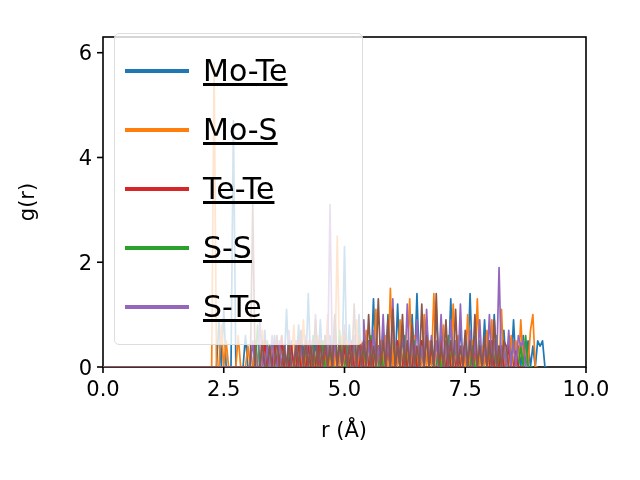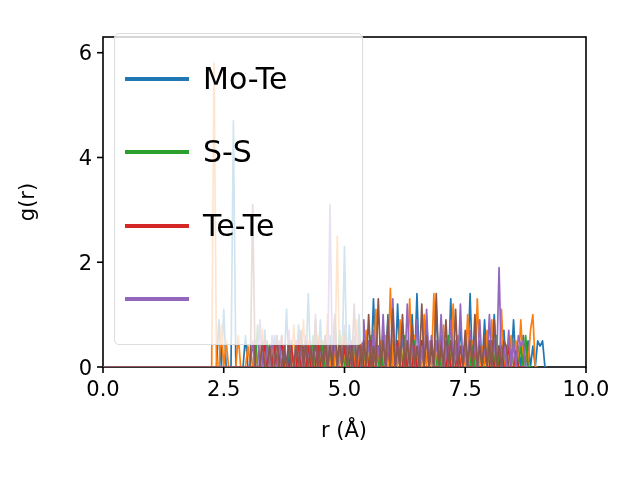--- a/index.html
+++ b/index.html
@@ -13,20 +13,21 @@
   #legend{
     position:absolute;
     left:114px; top:33px; width:249px; height:312px;
     background:rgba(255,255,255,0.80);
     border:1px solid #dddddd;
     border-radius:5px;
     box-sizing:border-box;
     display:flex; flex-direction:column; justify-content:space-around;
     padding:8px 10px 8px 10px;
     pointer-events:auto;
+    text-decoration:underline;
   }
   .leg-row{display:flex;align-items:center;height:44px;}
   .leg-swatch{width:64px;height:0;border-top-width:4px;border-top-style:solid;margin-right:14px;flex:none;}
   .leg-text{font-size:30px;color:#000000;line-height:1;white-space:nowrap;}
 </style>
 </head>
 <body>
 
 <div id="fig">
 
@@ -77,25 +78,30 @@
     <text class="axis-label" id="xlabel" x="344" y="437" text-anchor="middle">r (Å)</text>
     <text class="axis-label" id="ylabel" x="34" y="202" text-anchor="middle" transform="rotate(-90 34 202)">g(r)</text>
   </svg>
 
   <div id="legend">
     <div class="leg-row">
       <span class="leg-swatch" style="border-top-color: rgb(31, 119, 180);"></span>
       <span class="leg-text">Mo-Te</span>
     </div>
     <div class="leg-row">
-      <span class="leg-swatch" style="border-top-color: rgb(44, 160, 44);"></span>
-      <span class="leg-text">S-S</span>
+      <span class="leg-swatch" style="border-top-color: rgb(255, 127, 14);"></span>
+      <span class="leg-text">Mo-S</span>
     </div>
     <div class="leg-row">
       <span class="leg-swatch" style="border-top-color: rgb(214, 39, 40);"></span>
       <span class="leg-text">Te-Te</span>
     </div>
     <div class="leg-row">
+      <span class="leg-swatch" style="border-top-color: rgb(44, 160, 44);"></span>
+      <span class="leg-text">S-S</span>
+    </div>
+    <div class="leg-row">
       <span class="leg-swatch" style="border-top-color: rgb(148, 103, 189);"></span>
+      <span class="leg-text">S-Te</span>
     </div>
   </div>
 
 </div>
 
 </body></html>

